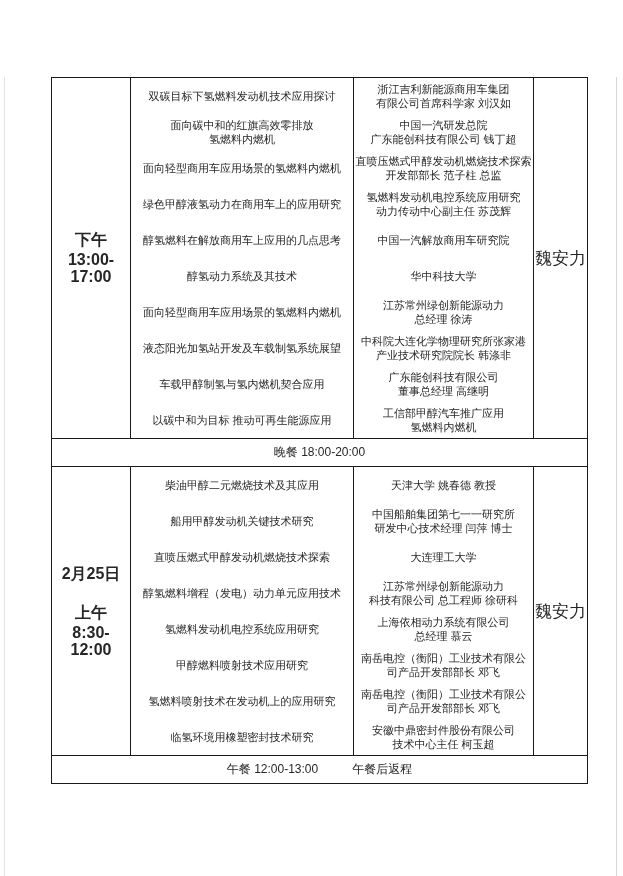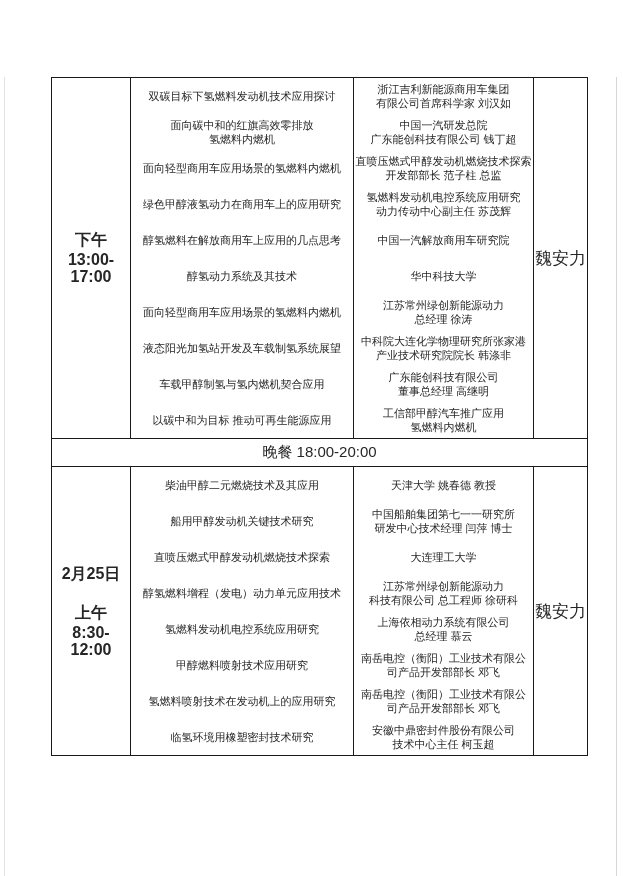--- a/index.html
+++ b/index.html
@@ -50,21 +50,21 @@
     flex-direction: column;
     justify-content: center;
     align-items: center;
     font-size: 11px;
     line-height: 14px;
   }
   .talk .line { white-space: nowrap; }
 
   .meal-cell {
     height: 28px;
-    font-size: 15px;
+    font-size: 12px;
   }
   .meal-cell .gap { display: inline-block; width: 34px; }
 
   .moderator-cell { font-size: 17px; }
 </style>
 </head>
 <body>
 
 <div class="page">
   <table class="schedule">
@@ -228,15 +228,20 @@
               </div>
               <div class="talk">
                 <div class="line">安徽中鼎密封件股份有限公司</div>
                 <div class="line">技术中心主任 柯玉超</div>
               </div>
             </div>
         </td>
         <td class="moderator-cell">魏安力</td>
       </tr>
 
+      <tr>
+        <td colspan="4" class="meal-cell">
+          <span>午餐 12:00-13:00</span><span class="gap"></span><span>午餐后返程</span>
+        </td>
+      </tr>
     </tbody>
   </table>
 </div>
 
 </body></html>

